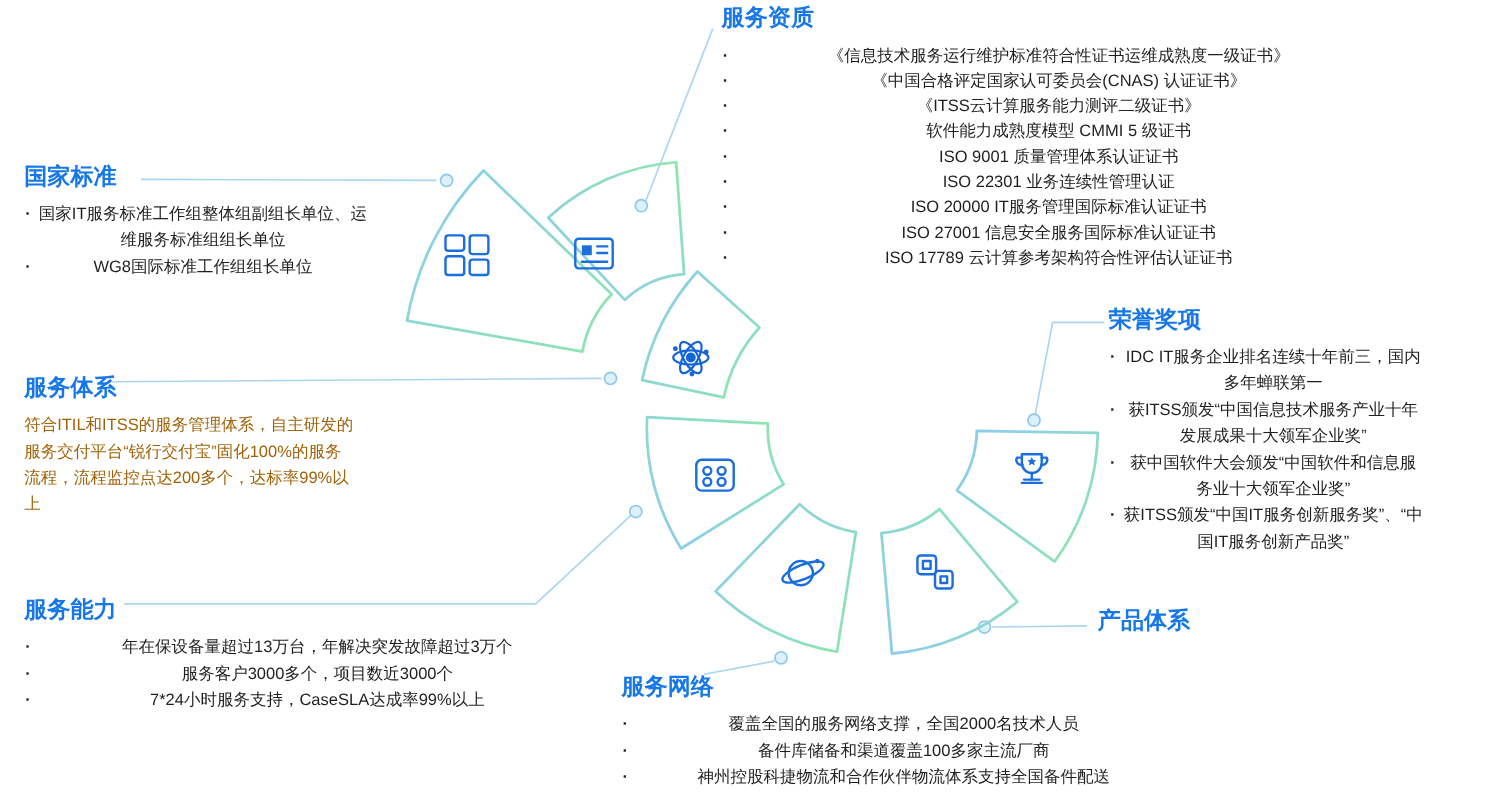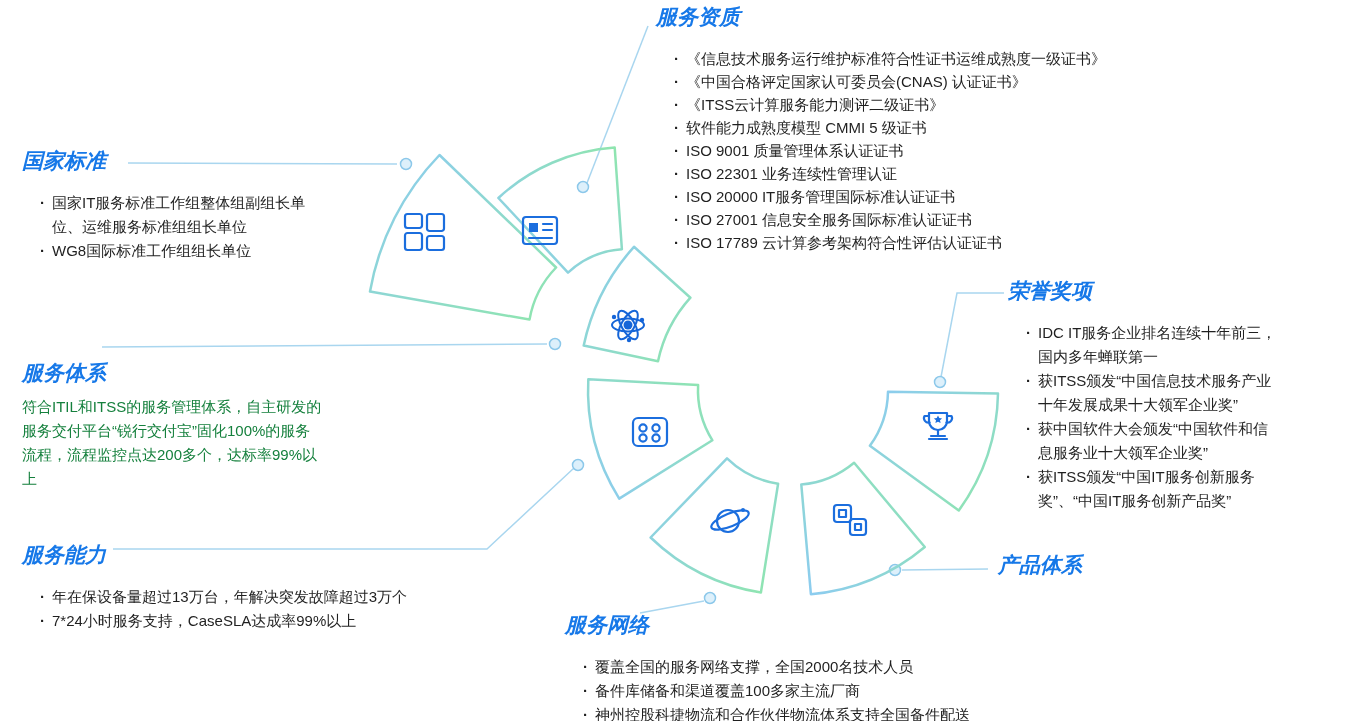--- a/index.html
+++ b/index.html
@@ -1,24 +1,24 @@
 <!DOCTYPE html>
 <html><head>
 <meta charset="utf-8">
 <style>
   html,body{margin:0;padding:0;background:#fff;}
   .canvas{position:relative;width:1352px;height:721px;background:#fff;overflow:hidden;
           font-family:"Liberation Sans","DejaVu Sans",sans-serif;}
   #ring-svg{position:absolute;left:0;top:0;}
   .section{position:absolute;z-index:2;}
-  .section h2{color:#1678e8;font-size:21px;line-height:26px;font-weight:700;margin:0 0 9px 0;font-style:italic;}
-  .section ul{list-style:none;margin:17px;padding:0;font-size:15px;color:#1f1f1f;line-height:24px;}
+  .section h2{color:#1678e8;font-size:21px;line-height:26px;font-weight:700;margin:0 0 9px 0;}
+  .section ul{list-style:none;margin:0;padding:0;font-size:15px;color:#1f1f1f;line-height:24px;text-align:center;}
   .section li{position:relative;padding-left:13px;}
   .section li::before{content:"·";position:absolute;left:1px;top:0;font-weight:700;color:#1f1f1f;}
-  .section p{margin:0;font-size:15px;color:#15803d;line-height:24px;}
+  .section p{margin:0;font-size:15px;color:#a16207;line-height:24px;}
   #sec-qualifications ul{line-height:23px;}
   .seg{fill:none;stroke-width:2.5;stroke-linejoin:round;stroke-linecap:round;}
   .icon{stroke:#1b6ede;fill:none;stroke-width:2.2;stroke-linejoin:round;stroke-linecap:round;}
   .atom{stroke:#1565d8;stroke-width:2;}
   .fill{fill:#1b6ede;stroke:none;}
   .fill2{fill:#1565d8;stroke:none;}
   .con{stroke:#a9d6ef;stroke-width:1.5;fill:none;}
   .dot{fill:#ddf0fb;stroke:#8cc8ea;stroke-width:1.5;}
 </style>
 </head>
@@ -156,29 +156,30 @@
   <div class="section" id="sec-honors" style="left:1008px;top:278px;width:286px;">
     <h2>荣誉奖项</h2>
     <ul>
       <li>IDC IT服务企业排名连续十年前三，国内多年蝉联第一</li>
       <li>获ITSS颁发“中国信息技术服务产业十年发展成果十大领军企业奖”</li>
       <li>获中国软件大会颁发“中国软件和信息服务业十大领军企业奖”</li>
       <li>获ITSS颁发“中国IT服务创新服务奖”、“中国IT服务创新产品奖”</li>
     </ul>
   </div>
 
-  <div class="section" id="sec-system" style="left:22px;top:360px;width:300px;">
+  <div class="section" id="sec-system" style="left:22px;top:340px;width:300px;">
     <h2>服务体系</h2>
     <p>符合ITIL和ITSS的服务管理体系，自主研发的服务交付平台“锐行交付宝”固化100%的服务流程，流程监控点达200多个，达标率99%以上</p>
   </div>
 
   <div class="section" id="sec-capability" style="left:22px;top:542px;width:520px;">
     <h2>服务能力</h2>
     <ul>
       <li>年在保设备量超过13万台，年解决突发故障超过3万个</li>
+      <li>服务客户3000多个，项目数近3000个</li>
       <li>7*24小时服务支持，CaseSLA达成率99%以上</li>
     </ul>
   </div>
 
   <div class="section" id="sec-network" style="left:565px;top:612px;width:500px;">
     <h2>服务网络</h2>
     <ul>
       <li>覆盖全国的服务网络支撑，全国2000名技术人员</li>
       <li>备件库储备和渠道覆盖100多家主流厂商</li>
       <li>神州控股科捷物流和合作伙伴物流体系支持全国备件配送</li>

